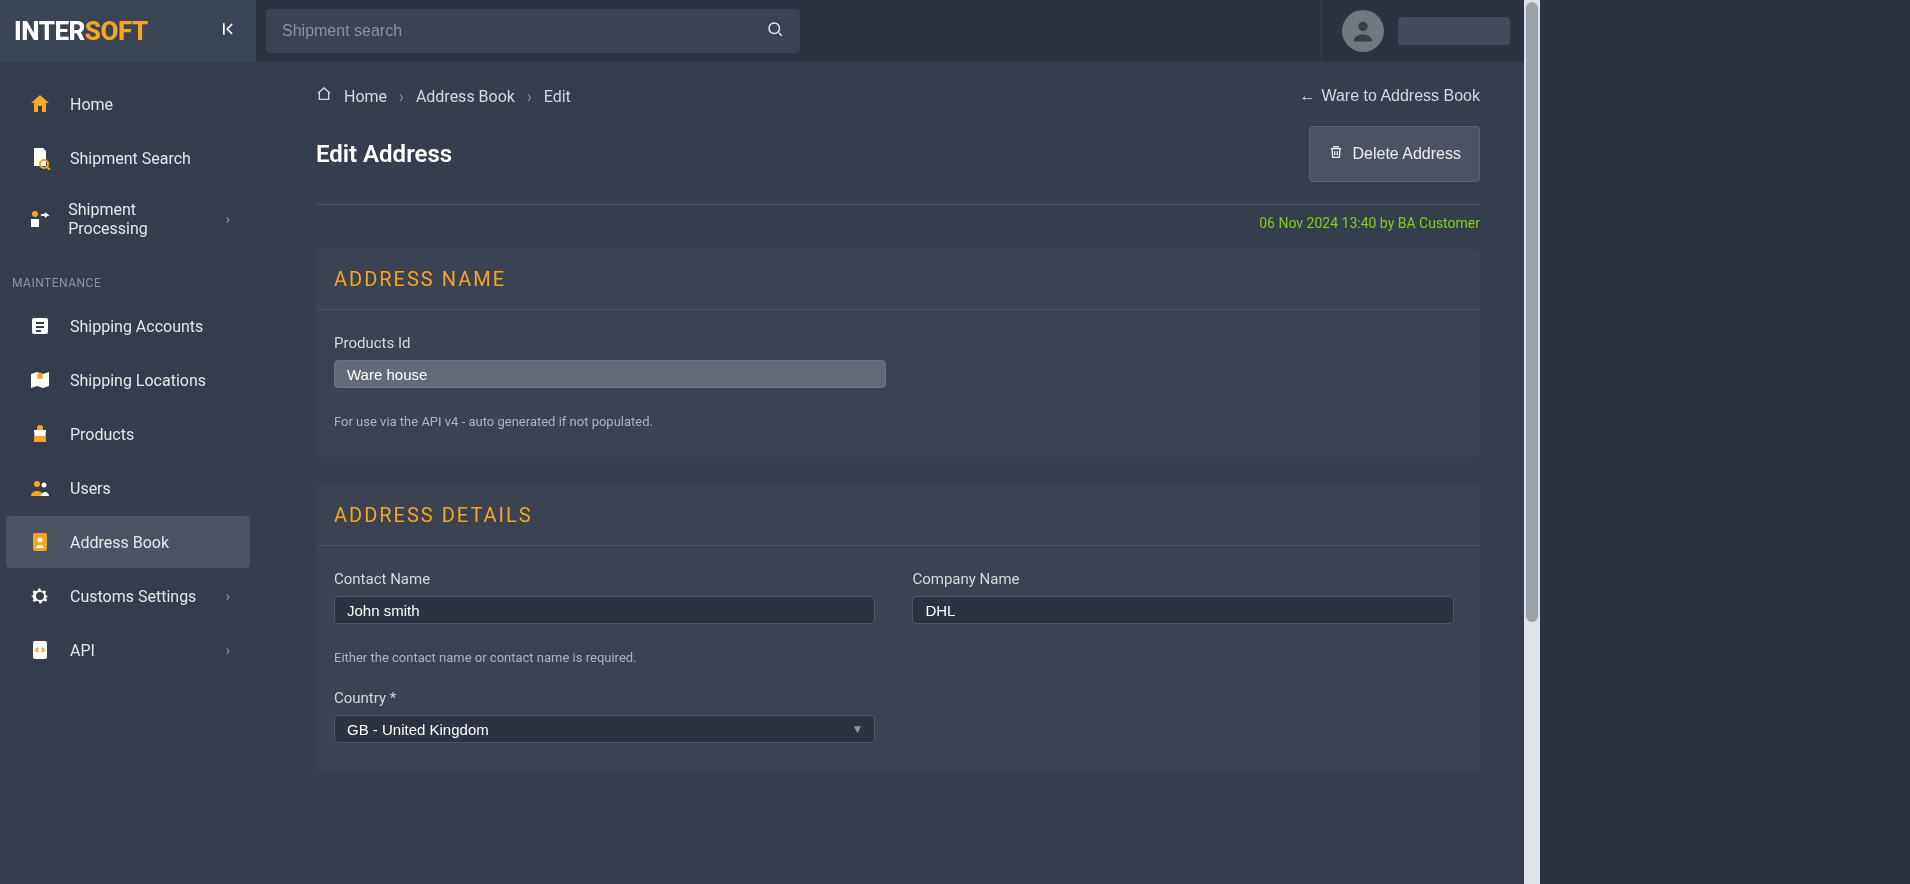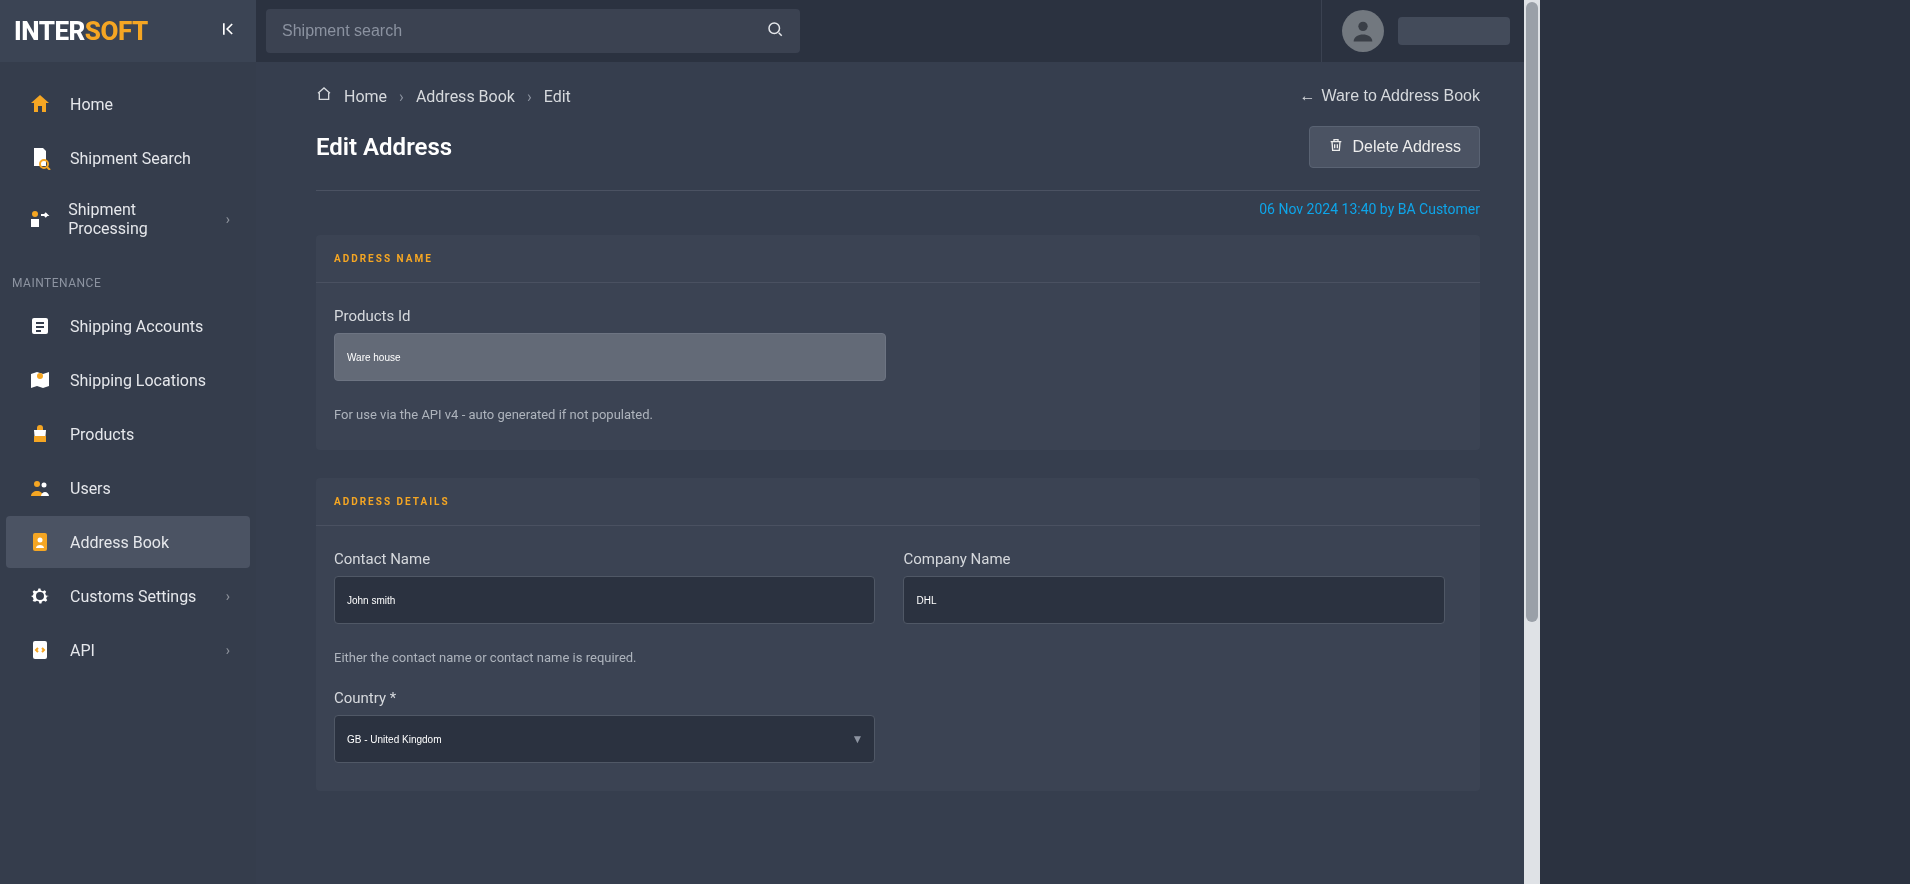--- a/index.html
+++ b/index.html
@@ -159,63 +159,63 @@
     display: flex; align-items: center; justify-content: space-between;
     padding-bottom: 22px;
     border-bottom: 1px solid #4b5262;
     margin-bottom: 10px;
   }
   .page-title { font-size: 24px; font-weight: 600; color: #fff; }
   .delete-btn {
     background: #4b5363;
     border: 1px solid #5a6373;
     color: #ededed;
-    padding: 10px 18px;
+    padding: 17px 18px;
     border-radius: 4px;
     font-size: 16px;
     display: flex; align-items: center; gap: 8px;
     cursor: pointer;
   }
 
   .meta-line {
     text-align: right;
-    color: #0ea5e9;
+    color: #84cc16;
     font-size: 14px;
     margin-bottom: 18px;
   }
 
   .panel {
     background: #3b4353;
     border-radius: 4px;
     margin-bottom: 28px;
   }
   .panel-header {
     padding: 18px 18px;
     color: #f5a623;
-    font-size: 10px;
-    font-weight: 700;
+    font-size: 20px;
+    font-weight: 400;
     letter-spacing: 2px;
     border-bottom: 1px solid #4a5161;
   }
   .panel-body { padding: 24px 18px 28px; }
 
-  .field-row { display: flex; gap: 28px; flex-wrap: wrap; margin-bottom: 24px; }
+  .field-row { display: flex; gap: 37px; flex-wrap: wrap; margin-bottom: 24px; }
   .field { display: flex; flex-direction: column; gap: 8px; }
   .field.half { width: 552px; max-width: 48%; }
   .field.wide { width: 552px; }
   .field label { color: #d6d9dd; font-size: 15px; }
   .field .hint { color: #aeb4bd; font-size: 13px; margin-top: 18px; }
 
   .input, .select {
     background: #2b3240;
     border: 1px solid #505866;
     border-radius: 4px;
-    height: 48px;
+    height: 28px;
     color: #fff;
-    font-size: 10px;
+    font-size: 15px;
     padding: 0 12px;
     width: 100%;
   }
   .input.readonly {
     background: #636a77;
     border: 1px solid #6d7482;
     color: #fff;
   }
   .select-wrap {
     position: relative;

